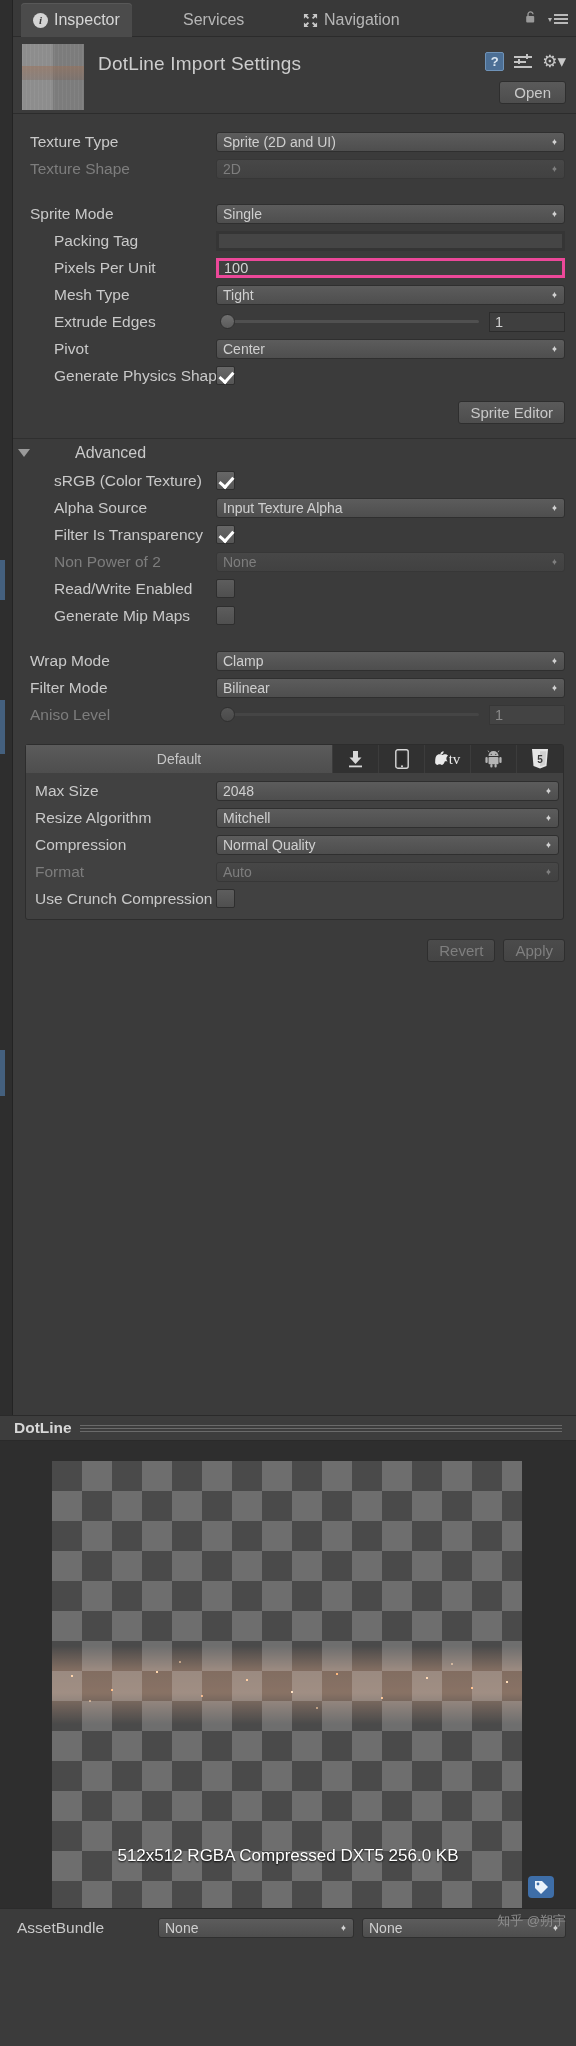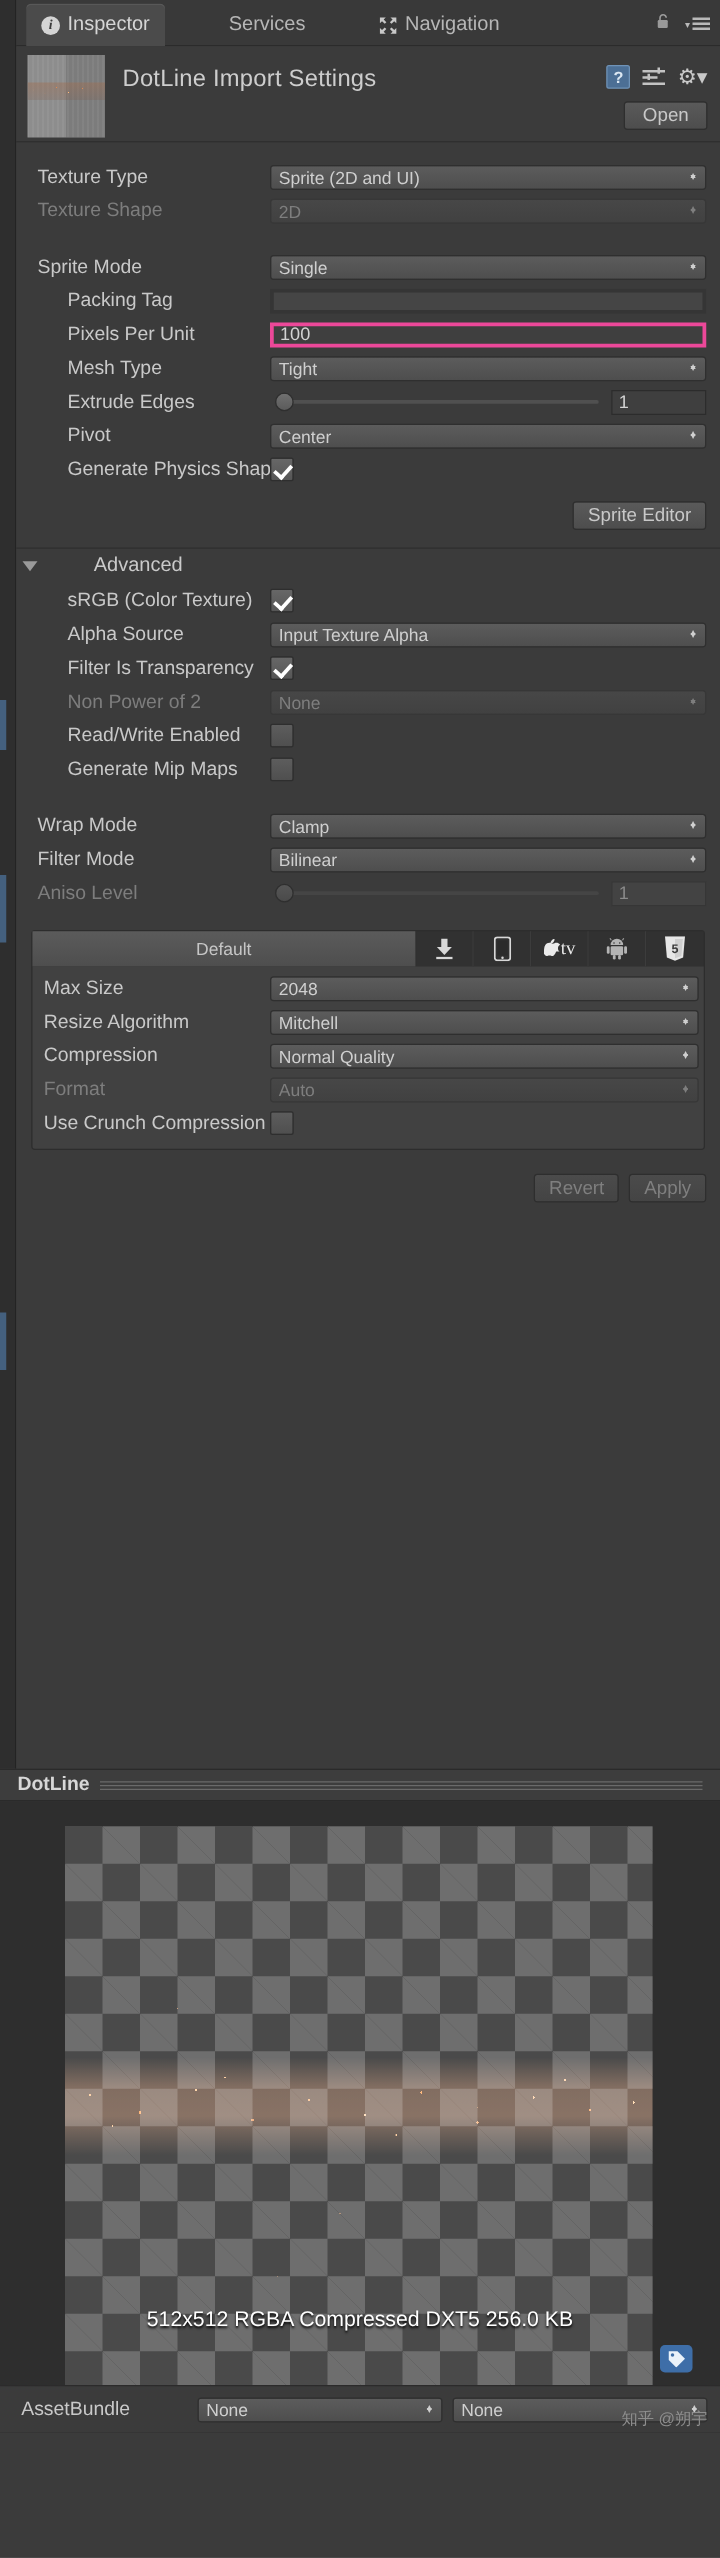--- a/index.html
+++ b/index.html
@@ -311,21 +311,21 @@
 
   .ab-bar {
     position: absolute; left: 0; bottom: 0; width: 576px; height: 38px;
     background: #3b3b3b; border-top: 1px solid #2b2b2b;
     display: flex; align-items: center; padding: 0 10px; gap: 8px;
   }
   .ab-lbl { font-size: 15.5px; color: #c9c9c9; width: 140px; padding-left:7px; }
   .ab-dd1 { width: 196px; }
   .ab-dd2 { flex: 1; }
   .watermark {
-    position: absolute; right: 10px; bottom: 2px;
+    position: absolute; right: 10px; bottom: 16px;
     font-size: 13px; color: #8e8e8e;
   }
   svg { display: block; }
 </style>
 </head>
 <body>
 
 <div id="root">
 
   <div class="left-gutter">

